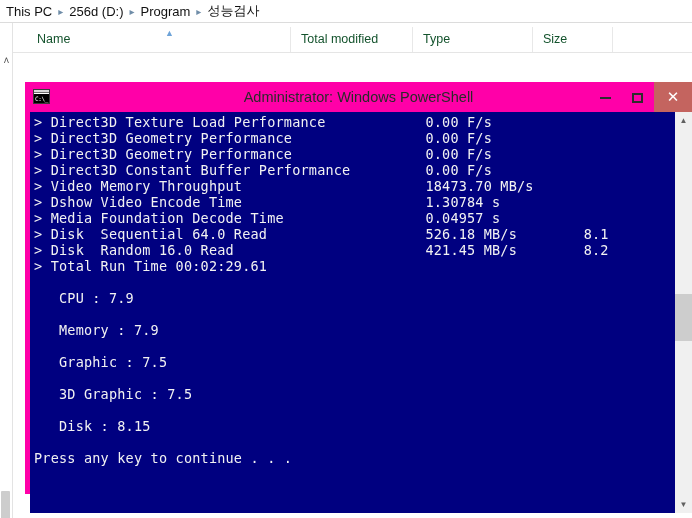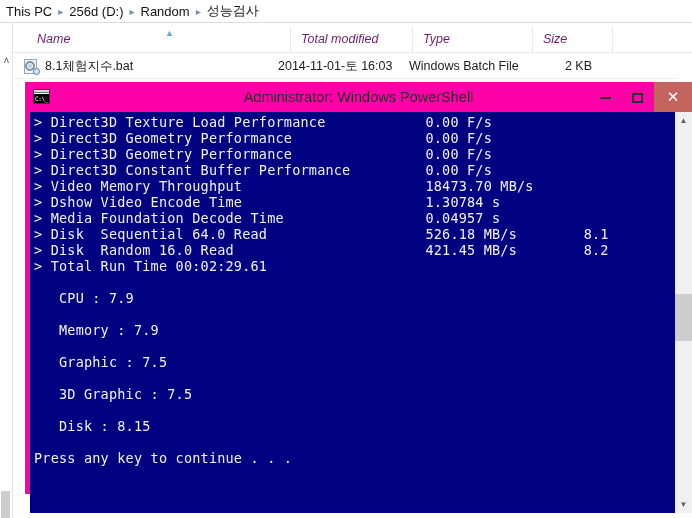--- a/index.html
+++ b/index.html
@@ -89,27 +89,26 @@
     background: #ffffff;
     border-bottom: 1px solid #e5e5e5;
     box-sizing: border-box;
   }
   #col-header .col {
     position: absolute;
     top: 0;
     height: 25px;
     line-height: 25px;
     font-size: 12.5px;
-    color: #701a75;
+    color: #14532d;
     padding-left: 10px;
     box-sizing: border-box;
     border-right: 1px solid #e8e8e8;
     white-space: nowrap;
     overflow: hidden;
-    font-style: italic;
   }
   #col-header .col.c-name { left: 14px;  width: 264px; }
   #col-header .col.c-date { left: 278px; width: 122px; }
   #col-header .col.c-type { left: 400px; width: 120px; }
   #col-header .col.c-size { left: 520px; width: 80px;  }
   #col-header .col.c-pad  { left: 600px; width: 79px; border-right: none; }
   #sort-indicator {
     position: absolute;
     left: 152px; top: 3px;
     width: 9px; height: 6px;
@@ -318,53 +317,40 @@
 </head>
 <body>
 
 <div id="explorer">
 
   <div id="breadcrumb">
     <span class="crumb">This PC</span>
     <span class="sep">▸</span>
     <span class="crumb">256d (D:)</span>
     <span class="sep">▸</span>
-    <span class="crumb">Random</span>
+    <span class="crumb">Program</span>
     <span class="sep">▸</span>
     <span class="crumb">성능검사</span>
   </div>
   <div id="breadcrumb-rule"></div>
 
   <div id="nav-rail">
     <div id="nav-collapse-chevron">˄</div>
     <div id="nav-rail-scroll"></div>
   </div>
 
   <div id="col-header">
     <div class="col c-name">Name</div>
     <div id="sort-indicator">▲</div>
     <div class="col c-date">Total modified</div>
     <div class="col c-type">Type</div>
     <div class="col c-size">Size</div>
     <div class="col c-pad"></div>
   </div>
 
-  <div id="file-row">
-    <div class="cell cell-name">
-      <span class="bat-icon">
-        <span class="sheet"></span>
-        <span class="gear"></span>
-        <span class="mag"></span>
-      </span>
-      <span>8.1체험지수.bat</span>
-    </div>
-    <div class="cell cell-date">2014-11-01-토 16:03</div>
-    <div class="cell cell-type">Windows Batch File</div>
-    <div class="cell cell-size">2 KB</div>
-  </div>
 
   <div id="explorer-body"></div>
 </div>
 
 <div id="ps-window">
 
   <div id="ps-titlebar">
     <span id="ps-app-icon">
       <span class="tb"></span>
       <span class="scr">C:\_</span>

